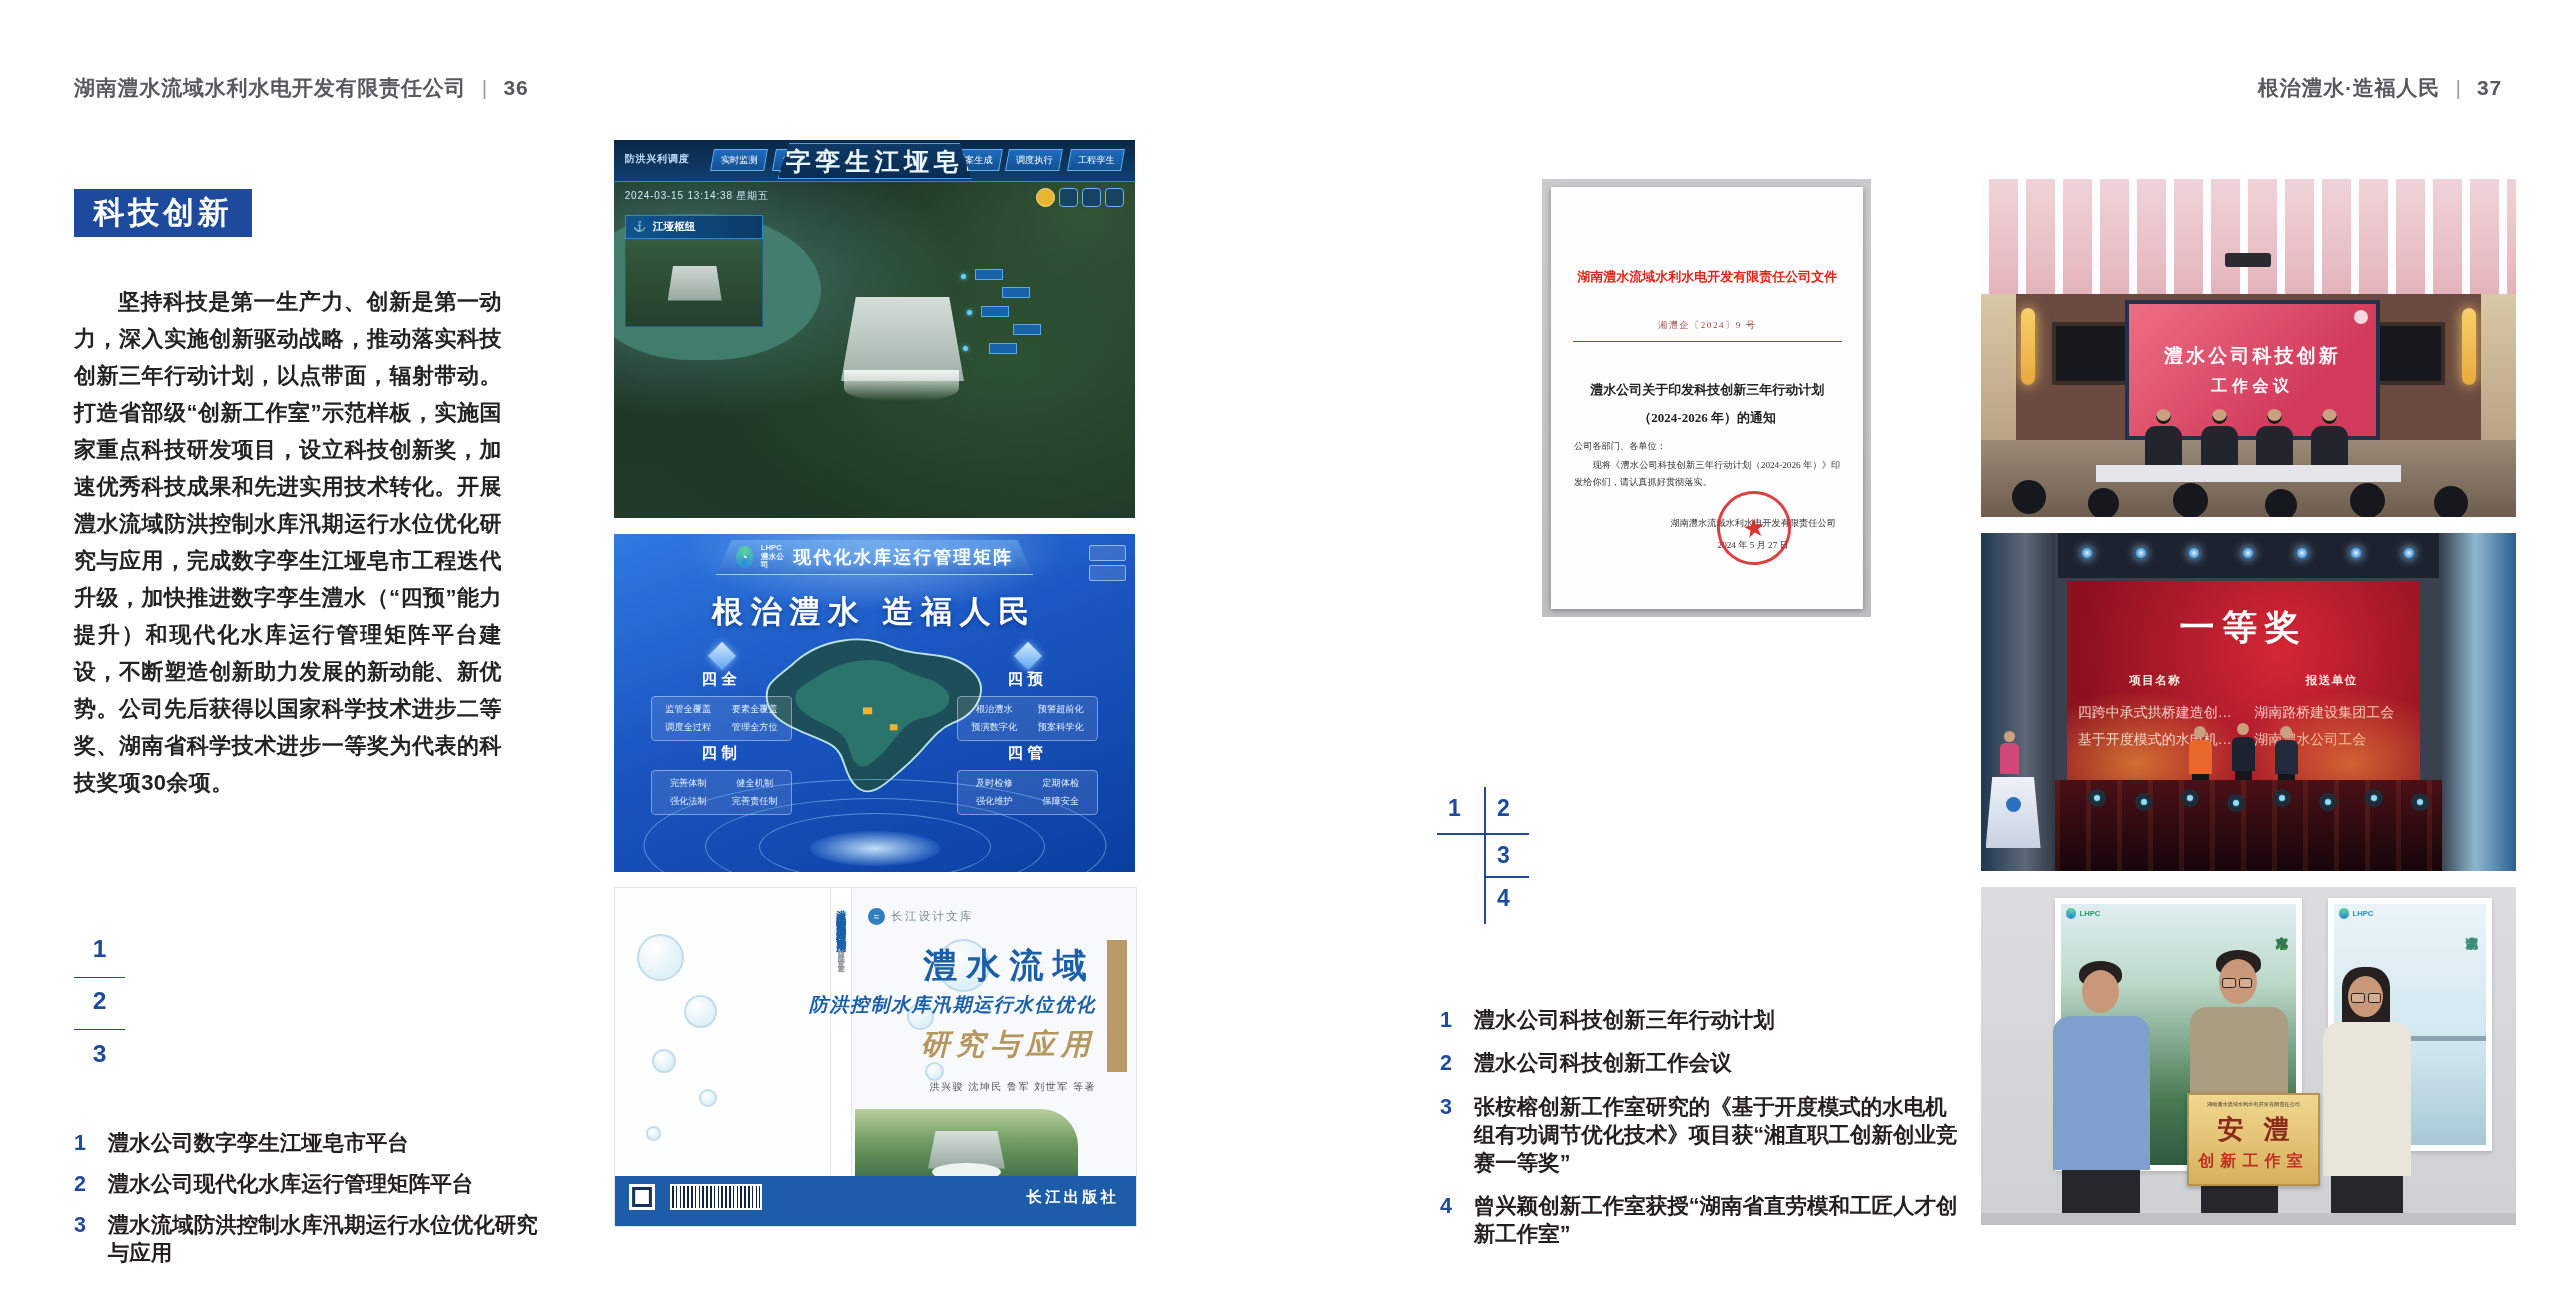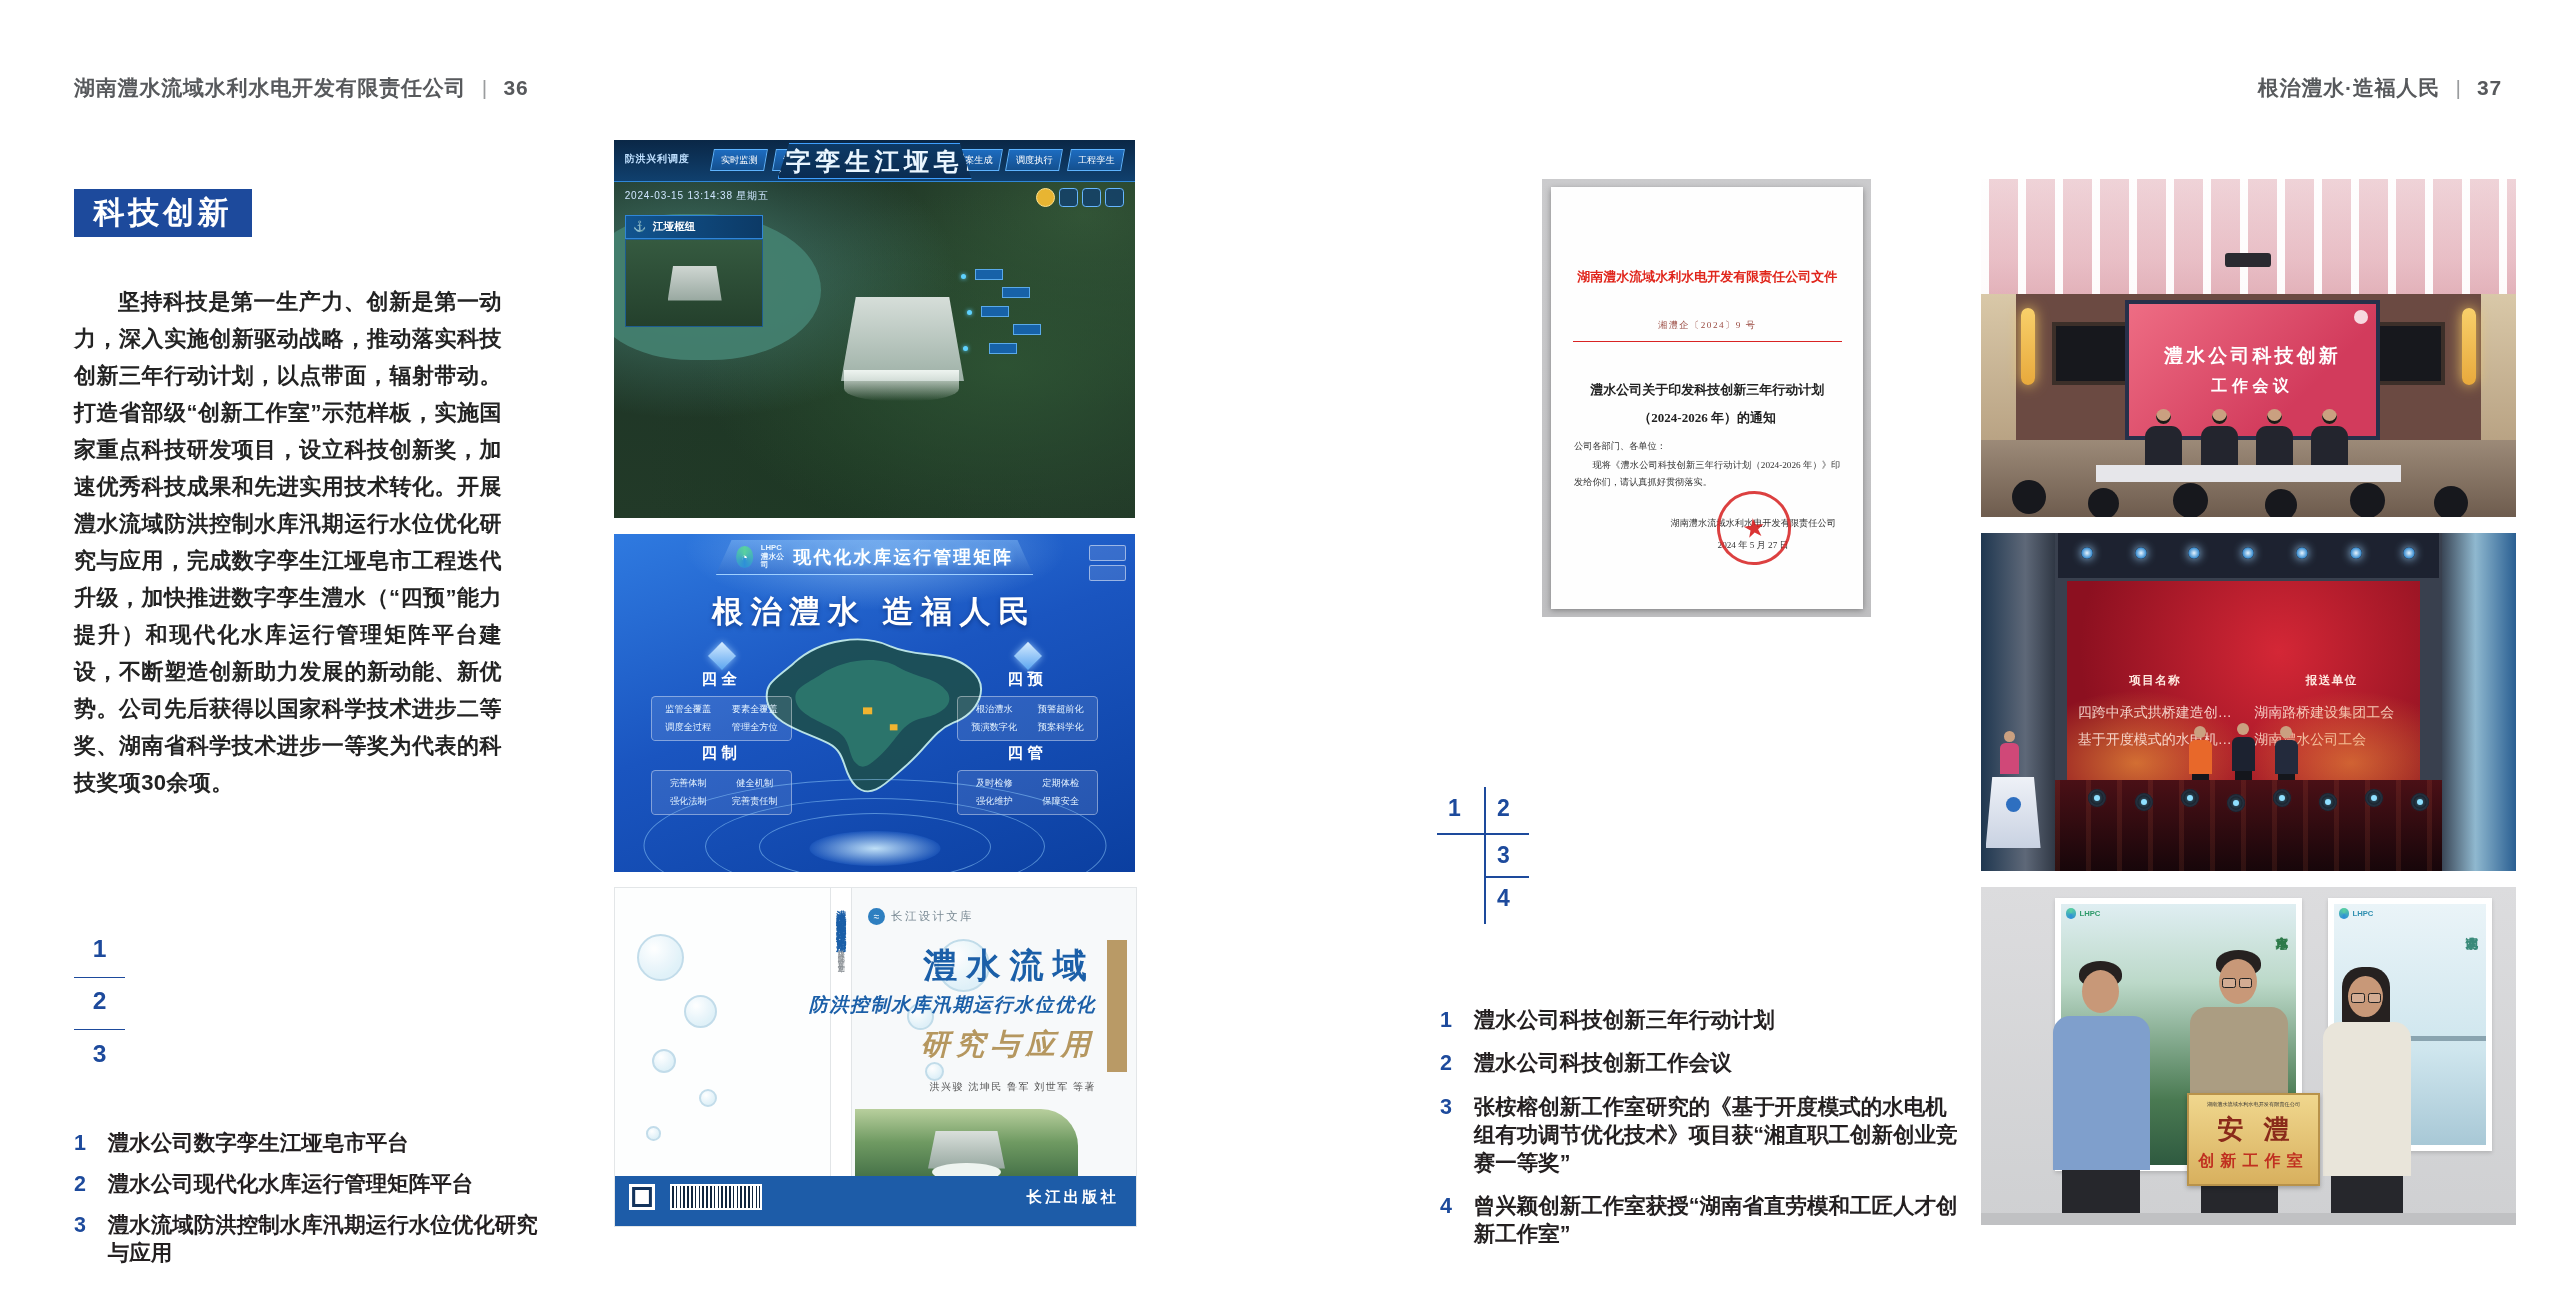--- a/index.html
+++ b/index.html
@@ -511,20 +511,21 @@
     <div class="aw-panelR"></div>
     <div class="aw-lights"></div>
     <div class="aw-dot" style="left:100px;"></div>
     <div class="aw-dot" style="left:154px;"></div>
     <div class="aw-dot" style="left:207px;"></div>
     <div class="aw-dot" style="left:261px;"></div>
     <div class="aw-dot" style="left:315px;"></div>
     <div class="aw-dot" style="left:369px;"></div>
     <div class="aw-dot" style="left:422px;"></div>
     <div class="aw-screen">
+      <div class="aw-title">一等奖</div>
       <div class="aw-cols">
         <div>项目名称</div>
         <div>报送单位</div>
       </div>
       <div class="aw-row" style="top:123px;">
         <div>四跨中承式拱桥建造创新技术</div>
         <div>湖南路桥建设集团工会</div>
       </div>
       <div class="aw-row" style="top:150px;">
         <div>基于开度模式的水电机组有功调节优化技术</div>

